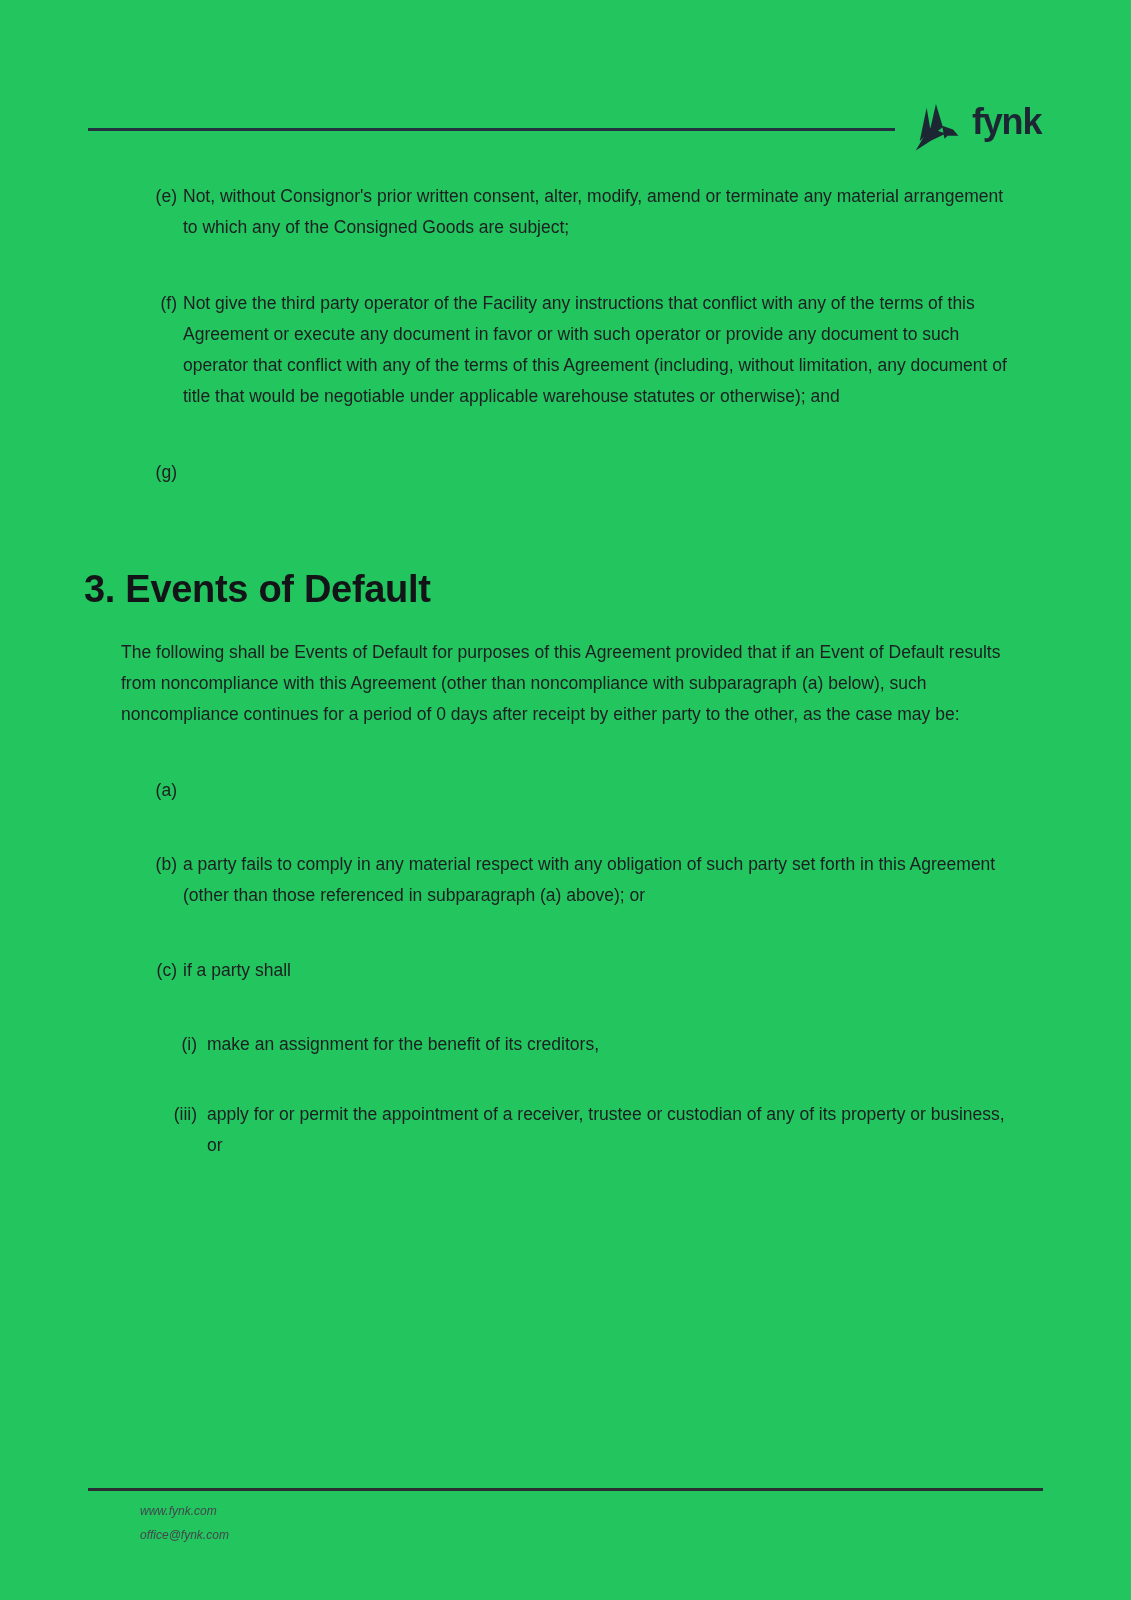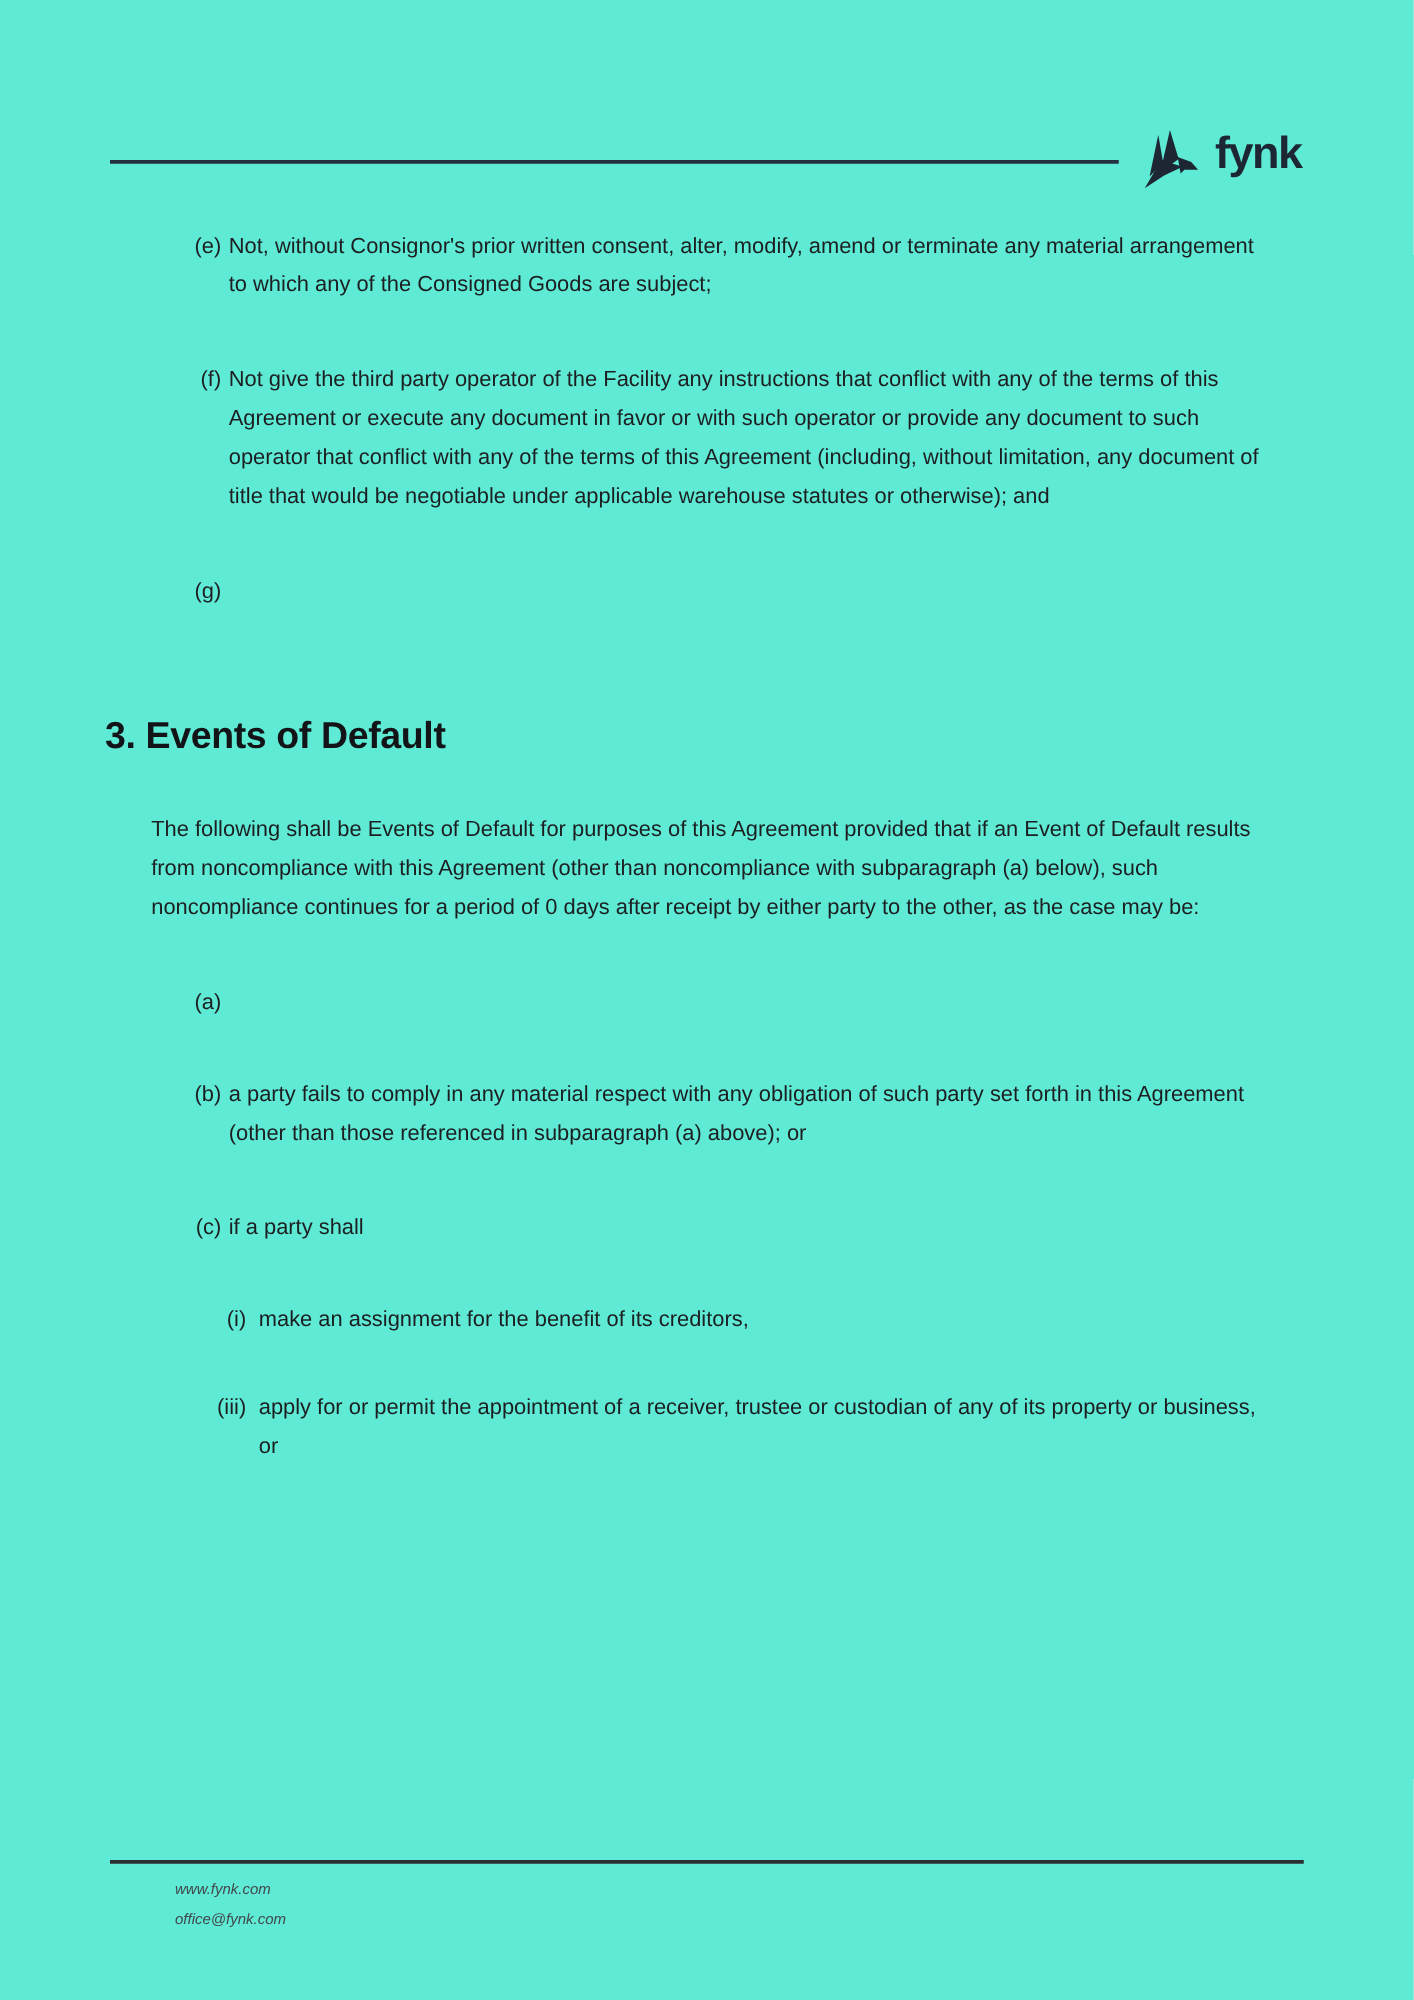--- a/index.html
+++ b/index.html
@@ -1,21 +1,21 @@
 <!DOCTYPE html>
 <html><head>
 <meta charset="utf-8">
 <style>
   * { margin: 0; padding: 0; box-sizing: border-box; }
   html, body { background: #e9e9e9; }
   .page {
     position: relative;
     width: 1131px;
     height: 1600px;
-    background: #5eead4;
+    background: #22c55e;
     overflow: hidden;
     font-family: "Liberation Sans", "DejaVu Sans", sans-serif;
     color: #1c1e21;
   }
 
   
   .header-rule {
     position: absolute;
     left: 88px;
     top: 128px;
@@ -82,28 +82,28 @@
   }
   .clause-list-roman .clause-text {
     margin-left: 10px;
     width: 808px;
     flex: 0 0 808px;
   }
 
   .section-heading {
     margin-top: 81px;
     margin-left: 84px;
-    font-size: 30px;
+    font-size: 38px;
     line-height: 40px;
     font-weight: bold;
     color: #121417;
     letter-spacing: -0.3px;
   }
   .section-intro {
-    margin-top: 39px;
+    margin-top: 28px;
     margin-left: 121px;
     width: 899px;
   }
   .clause-list-events { margin-top: 45px; }
 
   
   .footer-rule {
     position: absolute;
     left: 88px;
     top: 1488px;

